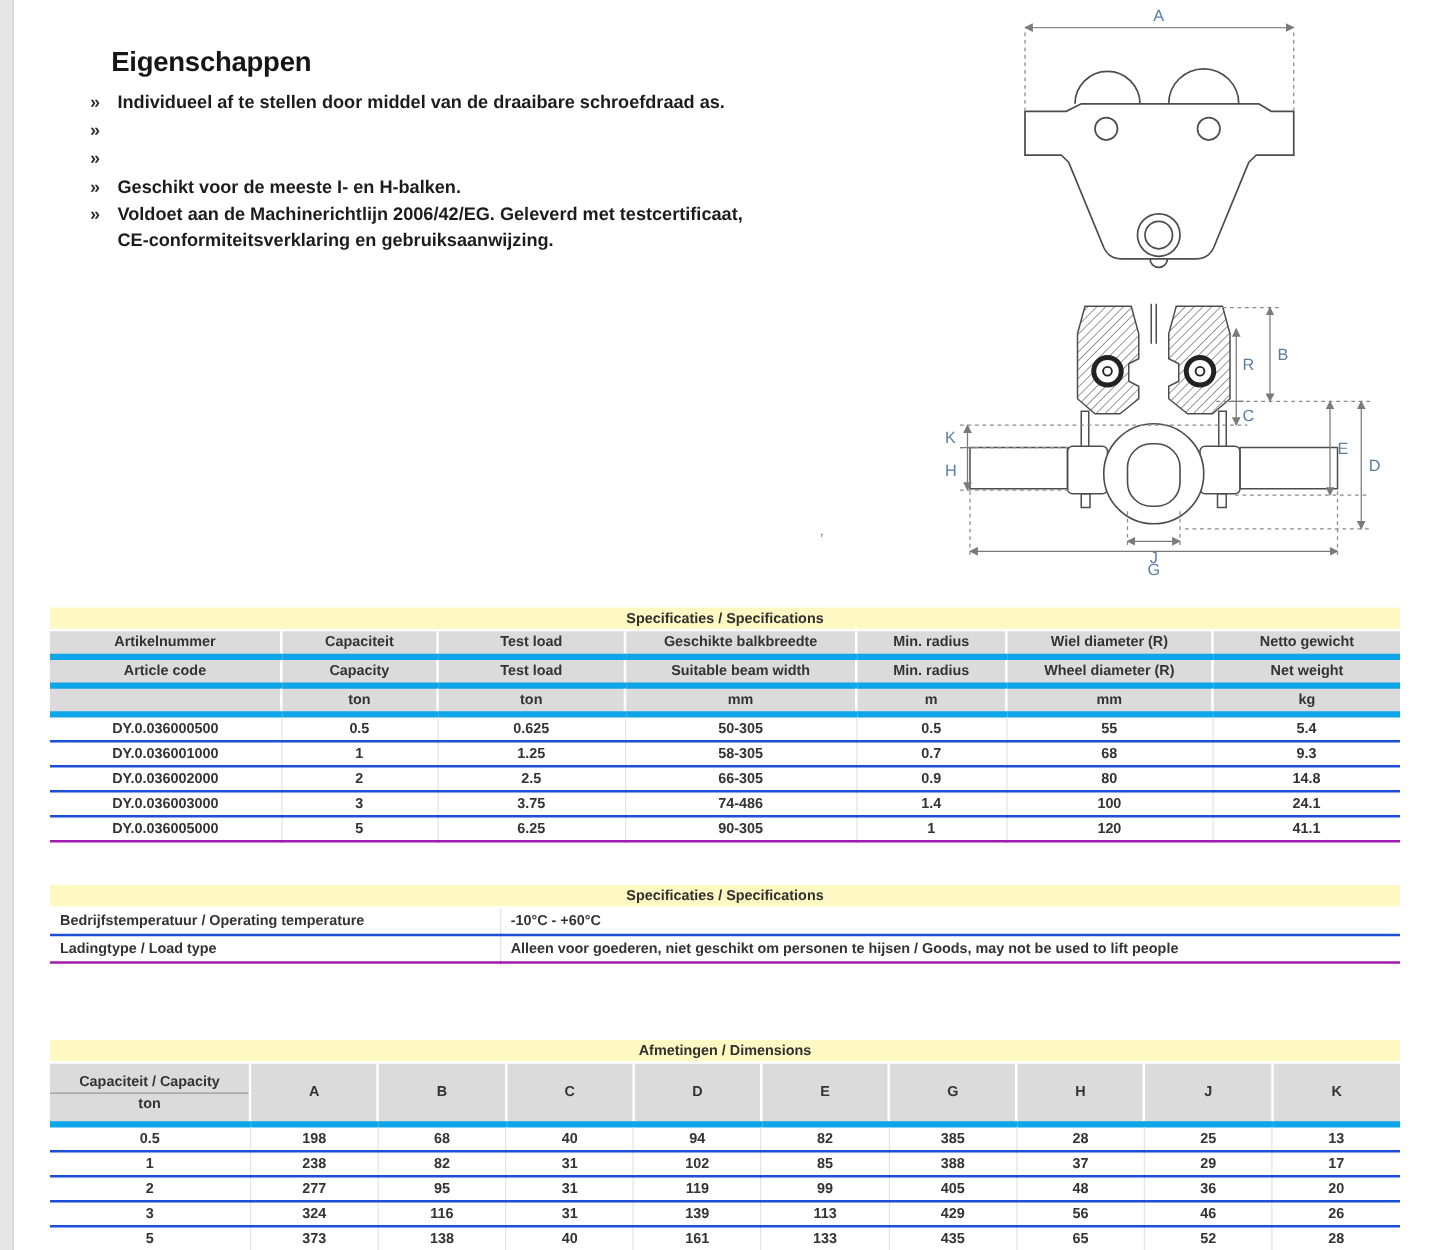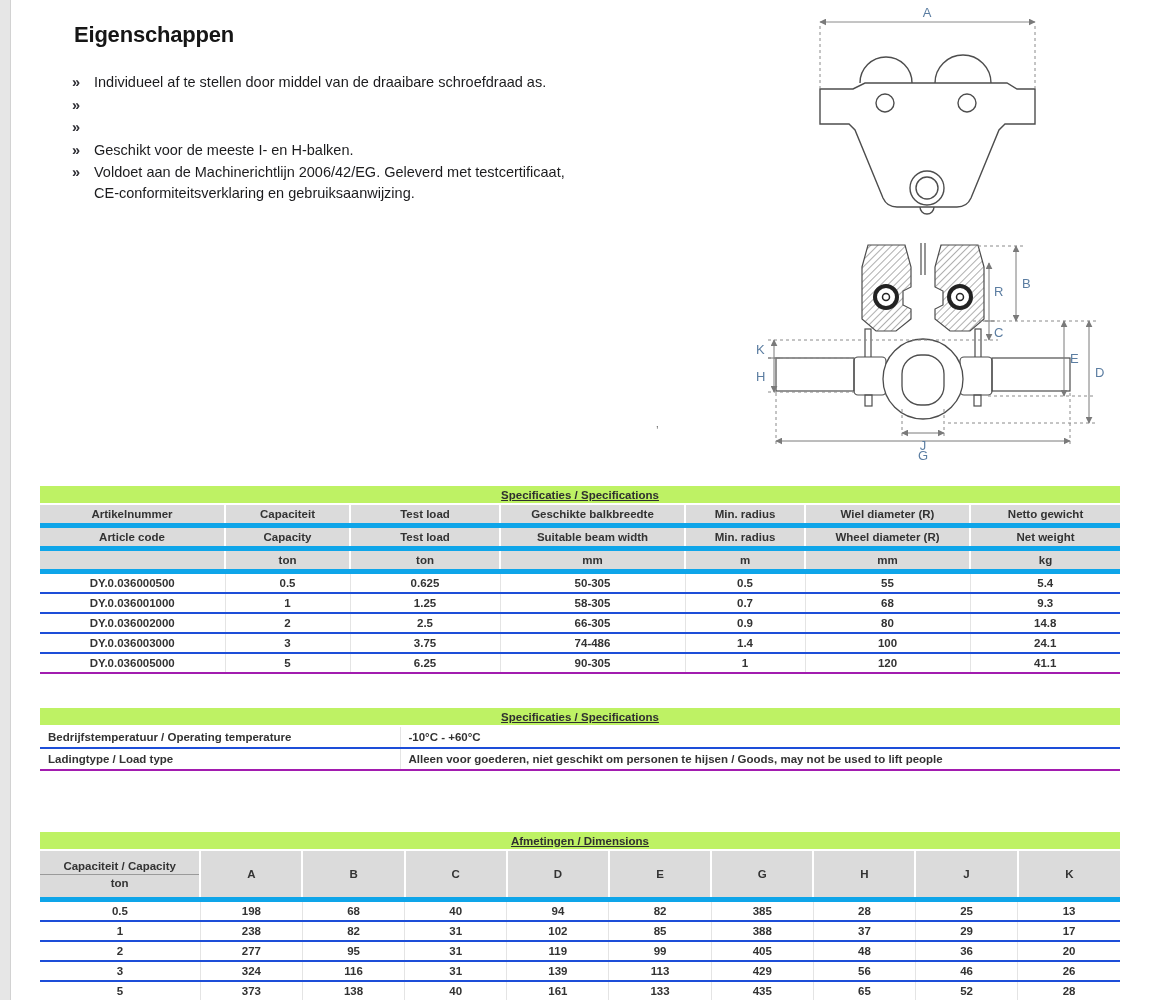--- a/index.html
+++ b/index.html
@@ -1,37 +1,37 @@
 <!DOCTYPE html>
 <html><head>
 <meta charset="utf-8">
 <style>
   html,body{margin:0;padding:0;background:#fff;}
   .page{position:relative;width:1161px;height:1000px;background:#ffffff;
         font-family:"Liberation Sans",sans-serif;color:#1d1d1f;overflow:hidden;}
   .edge-strip{position:absolute;left:0;top:0;width:10px;height:1000px;
         background:#e6e6e6;border-right:1px solid #d2d2d2;}
   
-  .doc-title{position:absolute;left:72px;top:20px;margin:2px;font-size:22px;
+  .doc-title{position:absolute;left:72px;top:20px;margin:17px;font-size:22px;
         font-weight:700;color:#161616;letter-spacing:-0.2px;}
   .features{position:absolute;left:72px;top:72px;width:566px;margin:0;padding:0;
         list-style:none;font-size:14.5px;line-height:1.42;color:#1c1c1e;}
   .features li{display:flex;align-items:flex-start;margin:0 0 2px 0;}
   .features .marker{flex:0 0 22px;font-weight:700;color:#2e2e34;}
-  .features .ftext{white-space:pre-line;font-weight:400;}
+  .features .ftext{white-space:pre-line;font-weight:700;}
   
   .draw{position:absolute;}
   .draw svg text{font-family:"Liberation Sans",sans-serif;font-size:13px;fill:#5b7da1;}
   .stray{position:absolute;left:656px;top:424px;font-size:12px;color:#777;}
   
   table.doc{position:absolute;left:40px;border-collapse:collapse;table-layout:fixed;
         width:1080px;font-size:11.5px;font-weight:700;color:#333;}
   table.doc th,table.doc td{padding:3px 4px;text-align:center;}
-  tr.title-row th{background:#bef264;border-bottom:2px solid #ffffff;
-        padding:2.5px 0;font-size:11.5px;color:#2f2f2f;text-decoration:underline;}
+  tr.title-row th{background:#fef9c3;border-bottom:2px solid #ffffff;
+        padding:2.5px 0;font-size:11.5px;color:#2f2f2f;}
   tr.hdr th{background:#dbdbdb;border-bottom:5px solid #0ea5e9;}
   tr.hdr th + th{border-left:2px solid #ffffff;}
   thead{border-bottom:1px solid #8a8a8a;}
   table.doc tbody tr{border-bottom:2px solid #1d4ed8;}
   table.doc tbody tr td{border-top:1px solid #d9d9d9;}
   table.doc tbody td + td{border-left:1px solid #e4e4e4;}
   table.doc tbody tr:last-child{border-bottom:2px solid #a21caf;}
   
   #spec-table{top:486px;}
   

